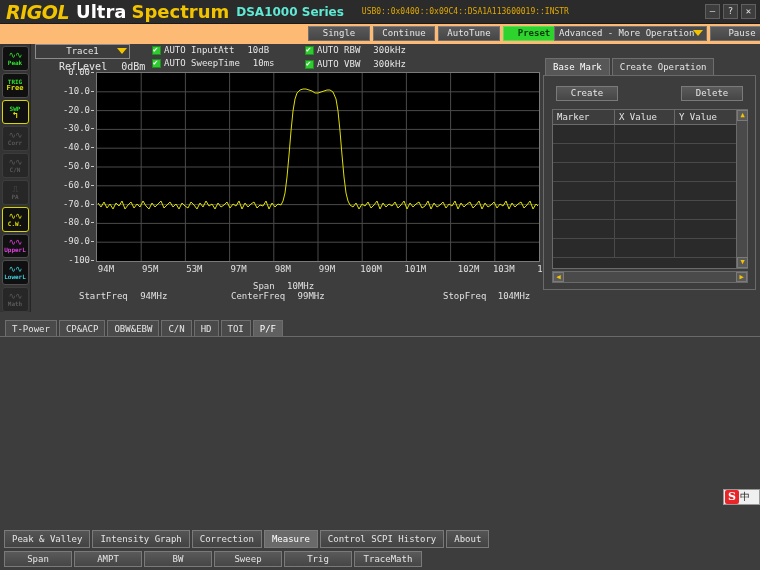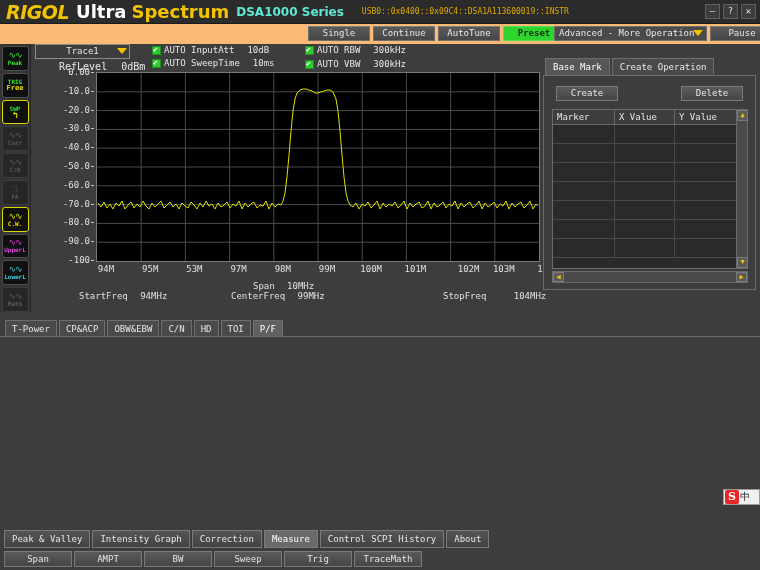--- a/index.html
+++ b/index.html
@@ -372,21 +372,21 @@
     <div class="axis-info" style="left:253px; top:281px;">
       <span>Span</span>
       <span style="margin-left:7px">10MHz</span>
     </div>
     <div class="axis-info" style="left:231px; top:291px;">
       <span>CenterFreq</span>
       <span style="margin-left:7px">99MHz</span>
     </div>
     <div class="axis-info" style="left:443px; top:291px;">
       <span>StopFreq</span>
-      <span style="margin-left:22px">104MHz</span>
+      <span style="margin-left:6px">104MHz</span>
     </div>
   </div>
   <div class="xlabels">
       <div class="xlabel" style="left: 11px;">94M</div>
       <div class="xlabel" style="left: 55.2px;">95M</div>
       <div class="xlabel" style="left: 99.4px;">53M</div>
       <div class="xlabel" style="left: 143.6px;">97M</div>
       <div class="xlabel" style="left: 187.8px;">98M</div>
       <div class="xlabel" style="left: 232px;">99M</div>
       <div class="xlabel" style="left: 276.2px;">100M</div>

